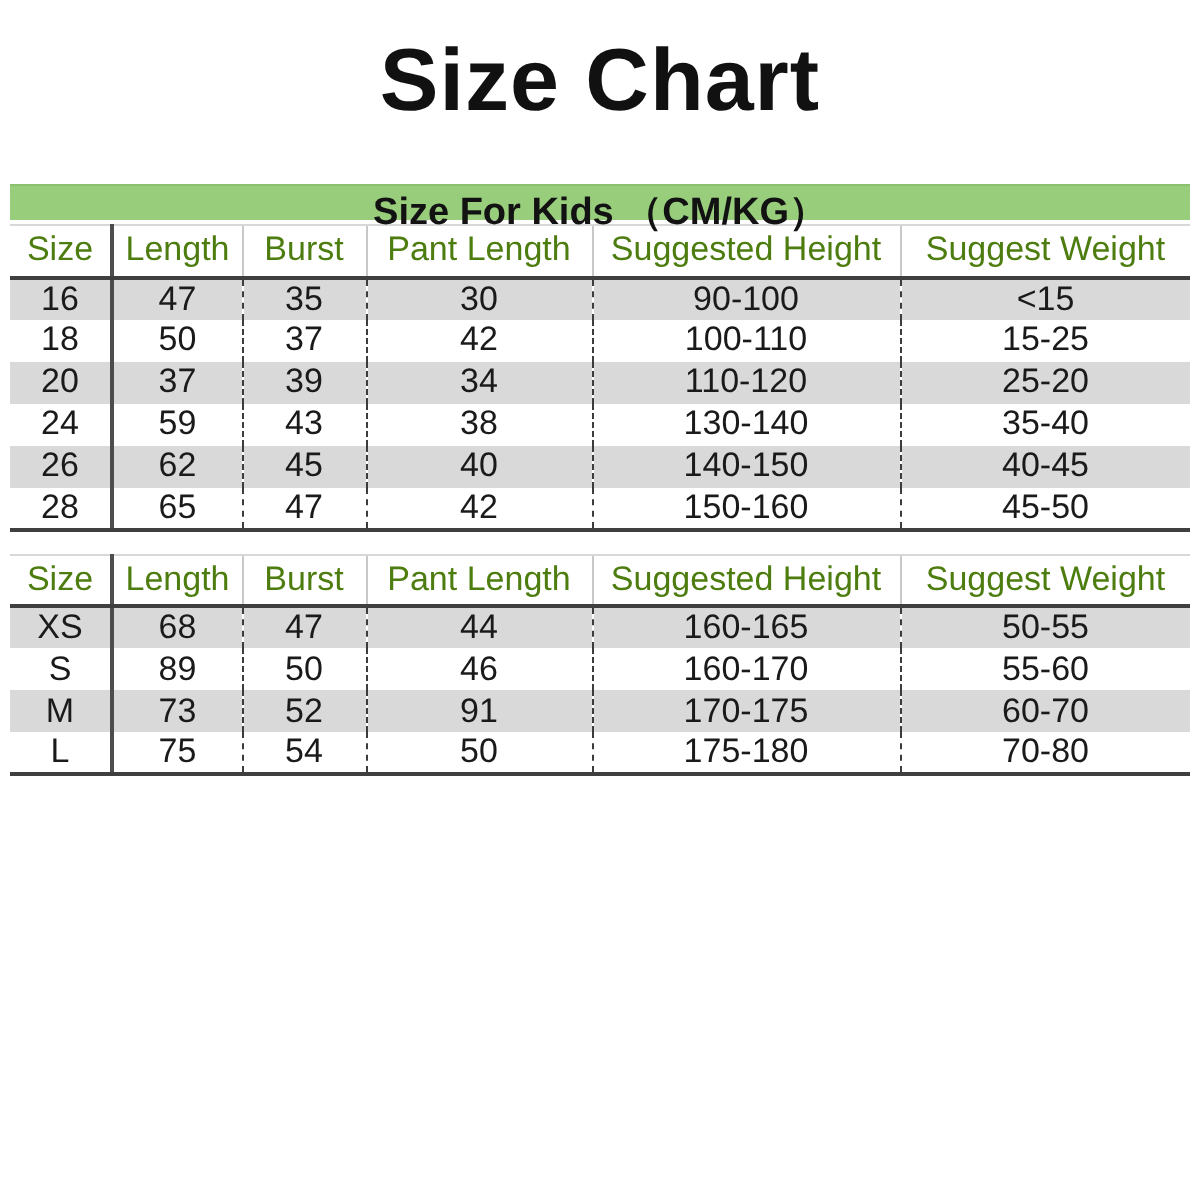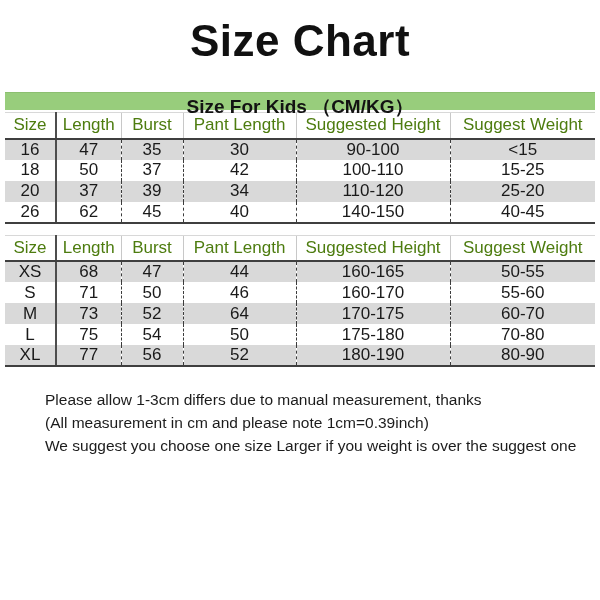--- a/index.html
+++ b/index.html
@@ -141,26 +141,42 @@
           </tr>
           <tr>
             <td>20</td>
             <td>37</td>
             <td>39</td>
             <td>34</td>
             <td>110-120</td>
             <td>25-20</td>
           </tr>
           <tr>
+            <td>24</td>
+            <td>59</td>
+            <td>43</td>
+            <td>38</td>
+            <td>130-140</td>
+            <td>35-40</td>
+          </tr>
+          <tr>
             <td>26</td>
             <td>62</td>
             <td>45</td>
             <td>40</td>
             <td>140-150</td>
             <td>40-45</td>
+          </tr>
+          <tr>
+            <td>28</td>
+            <td>65</td>
+            <td>47</td>
+            <td>42</td>
+            <td>150-160</td>
+            <td>45-50</td>
           </tr>
         </tbody>
       </table>
   </div>
 
   <div class="table-block adult">
     <table class="size-table">
         <colgroup>
           <col class="col-1">
           <col class="col-2">
@@ -183,53 +199,40 @@
           <tr>
             <td>XS</td>
             <td>68</td>
             <td>47</td>
             <td>44</td>
             <td>160-165</td>
             <td>50-55</td>
           </tr>
           <tr>
             <td>S</td>
-            <td>71</td>
+            <td>89</td>
             <td>50</td>
             <td>46</td>
             <td>160-170</td>
             <td>55-60</td>
           </tr>
           <tr>
             <td>M</td>
             <td>73</td>
             <td>52</td>
-            <td>64</td>
+            <td>91</td>
             <td>170-175</td>
             <td>60-70</td>
           </tr>
           <tr>
             <td>L</td>
             <td>75</td>
             <td>54</td>
             <td>50</td>
             <td>175-180</td>
             <td>70-80</td>
           </tr>
-          <tr>
-            <td>XL</td>
-            <td>77</td>
-            <td>56</td>
-            <td>52</td>
-            <td>180-190</td>
-            <td>80-90</td>
-          </tr>
         </tbody>
       </table>
   </div>
 
-  <div class="notes">
-    <div class="note-line">Please allow 1-3cm differs due to manual measurement, thanks</div>
-    <div class="note-line">(All measurement in cm and please note 1cm=0.39inch)</div>
-    <div class="note-line">We suggest you choose one size Larger if you weight is over the suggest one</div>
-  </div>
 
 </div>
 
 </body></html>

